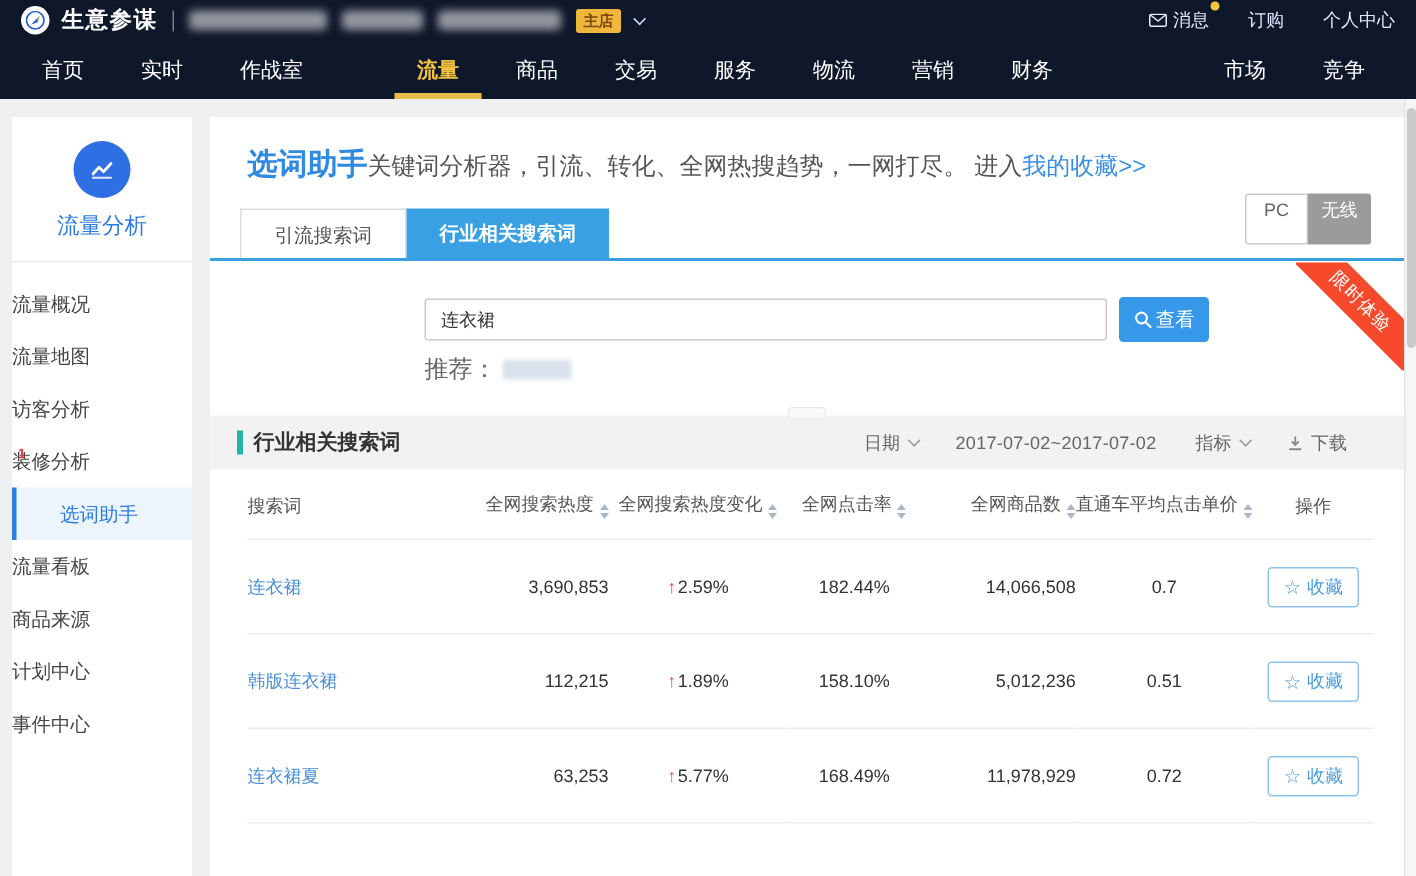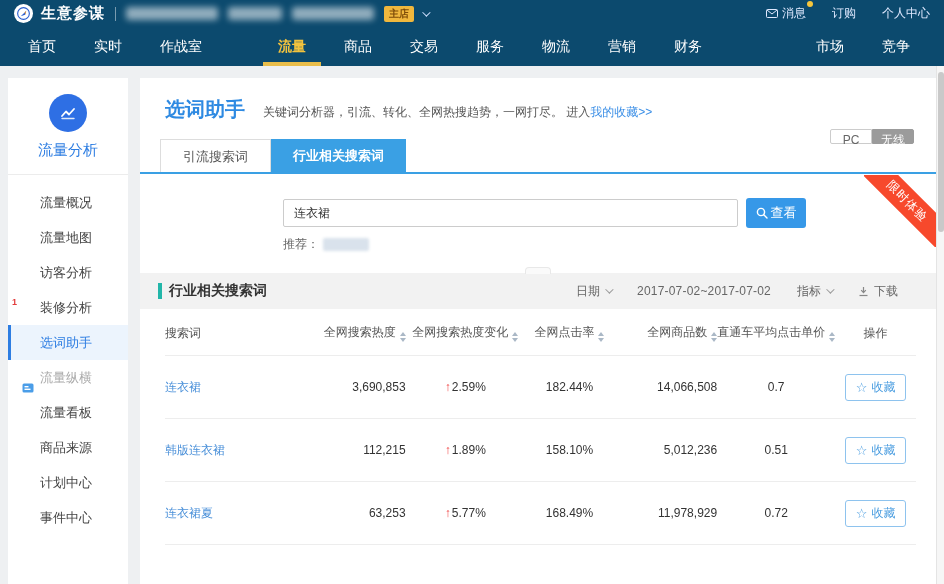--- a/index.html
+++ b/index.html
@@ -1,20 +1,20 @@
 <!DOCTYPE html>
 <html><head>
 <meta charset="utf-8">
 <style>
   * { margin:0; padding:0; box-sizing:border-box; }
   html,body { width:944px; height:584px; overflow:hidden; }
   body { font-family:"Liberation Sans", sans-serif; background:#eef0f2; position:relative; }
 
   
-  .header { position:absolute; top:0; left:0; width:944px; height:66px; background:#0c4a6e; z-index:5; }
+  .header { position:absolute; top:0; left:0; width:944px; height:66px; background:#0f172a; z-index:5; }
   .topbar { height:27px; display:flex; align-items:center; padding:0 14px; color:#fff; }
   .logo-circle { width:19px; height:19px; border-radius:50%; background:#fff; display:flex; align-items:center; justify-content:center; margin-right:8px; }
   .brand { font-size:15px; font-weight:bold; letter-spacing:1px; }
   .brand-sep { width:1px; height:14px; background:rgba(255,255,255,.45); margin:0 10px; }
   .blurred-name { display:flex; gap:10px; align-items:center; }
   .blur-block { height:13px; border-radius:3px; background:rgba(255,255,255,.55); filter:blur(3px); }
   .shop-badge { background:#f0b73d; color:#7c4a08; font-size:10px; font-weight:bold; padding:1px 5px; border-radius:2px; margin-left:10px; }
   .chev { display:inline-block; width:6px; height:6px; border-right:1.5px solid currentColor; border-bottom:1.5px solid currentColor; transform:rotate(45deg) translateY(-2px); }
   .topbar .chev { margin-left:8px; color:#cfe0ff; }
   .topbar-right { margin-left:auto; display:flex; align-items:center; gap:26px; font-size:12px; color:#dfe9ff;padding-left:42px; }
@@ -31,51 +31,51 @@
   
   .scrollbar { position:absolute; top:66px; right:0; width:8px; bottom:0; background:#f6f6f6; border-left:1px solid #e4e4e4; z-index:6; }
   .scroll-thumb { position:absolute; top:6px; left:1px; width:6px; height:160px; border-radius:3px; background:#c9c9c9; }
 
   
   .sidebar { position:absolute; left:8px; top:78px; width:120px; bottom:0; background:#fff; z-index:2; }
   .side-module { text-align:center; padding:16px 0 14px; border-bottom:1px solid #ececec; }
   .side-icon-circle { width:38px; height:38px; border-radius:50%; background:#2e6fe4; margin:0 auto 9px; display:flex; align-items:center; justify-content:center; }
   .side-module-label { color:#2d7de2; font-size:15px; }
   .side-list { padding-top:10px; }
-  .side-item { position:relative; height:35px; line-height:35px; padding-left:32px; font-size:13px; color:#444; cursor:pointer; }
+  .side-item { position:relative; height:35px; line-height:35px; font-size:13px; color:#444; cursor:pointer; }
   .side-item.active { background:#ecf4fd; color:#2d7de2; border-left:3px solid #2d7de2; padding-left:29px; }
   .side-item.muted { color:#aaa; }
   .side-item .mini-icon { position:absolute; left:14px; top:12px; }
   .red-mark { position:absolute; left:4px; top:8px; color:#e23c3c; font-size:9px; font-weight:bold; line-height:1; }
 
   
   .main { position:absolute; left:140px; top:78px; width:796px; bottom:0; background:#fff; z-index:1; }
   .page-head { padding:18px 0 0 25px; display:flex; align-items:baseline; }
   .page-title { color:#2e8ae2; font-size:20px; font-weight:bold; }
-  .page-desc { font-size:12px; color:#555; margin-left:18px; }
+  .page-desc { font-size:16px; color:#555; }
   .fav-link { color:#3a8ee6; cursor:pointer; }
 
   .tabs-row { position:relative; margin-top:16px; padding-left:20px; height:33px; }
   .tab { display:inline-block; height:33px; line-height:33px; padding:0 22px; font-size:13px; cursor:pointer; vertical-align:bottom; }
   .tab.inactive { background:#fff; border:1px solid #ddd; border-bottom:none; color:#555; }
   .tab.active { background:#3aa0e4; color:#fff; font-weight:bold; }
   .tabs-line { height:2px; background:#3aa0e4; width:100%; }
 
   .toggle { position:absolute; right:22px; top:-10px; display:flex; font-size:12px; cursor:pointer; }
-  .toggle .seg { width:42px; height:15px; line-height:21px; text-align:center; }
+  .toggle .seg { width:42px; height:34px; line-height:21px; text-align:center; }
   .toggle .seg.pc { background:#fff; border:1px solid #ccc; color:#666; border-radius:2px 0 0 2px; }
   .toggle .seg.on { background:#9b9b9b; color:#fff; border:1px solid #9b9b9b; border-radius:0 2px 2px 0; }
 
   .ribbon-clip { position:absolute; top:97px; right:0; width:72px; height:72px; overflow:hidden; z-index:4; }
   .ribbon { position:absolute; top:14px; right:-36px; width:130px; transform:rotate(45deg); background:#f7492c; color:#fff; font-size:12px; text-align:center; padding:4px 0; letter-spacing:1px; }
 
   .search-row { margin:24px 0 0 143px; display:flex; align-items:center; }
   .search-input { width:455px; height:28px; border:1px solid #ccc; border-radius:2px; font-size:12px; color:#333; padding:0 10px; outline:none; font-family:"Liberation Sans",sans-serif; }
   .search-btn { margin-left:8px; width:60px; height:30px; background:#3698e8; border:none; border-radius:3px; color:#fff; font-size:13px; cursor:pointer; display:flex; align-items:center; justify-content:center; gap:3px; font-family:"Liberation Sans",sans-serif; }
-  .recommend-row { margin:8px 0 0 143px; display:flex; align-items:center; font-size:12px; color:#666; }
+  .recommend-row { margin:8px 0 0 143px; display:flex; align-items:center; font-size:16px; color:#666; }
   .rec-chip { width:46px; height:13px; background:#d9e2ec; border-radius:2px; margin-left:4px; filter:blur(1.5px); }
 
   .section-bar { position:relative; margin-top:20px; height:36px; background:#f2f2f2; display:flex; align-items:center; padding:0 18px; }
   .collapse-handle { position:absolute; top:-6px; left:50%; transform:translateX(-50%); width:26px; height:7px; background:#fafafa; border:1px solid #e8e8e8; border-bottom:none; border-radius:4px 4px 0 0; cursor:pointer; }
   .teal-bar { width:4px; height:16px; background:#22b6a9; margin-right:7px; }
   .section-title { font-size:14px; font-weight:bold; color:#333; }
   .section-controls { margin-left:auto; display:flex; align-items:center; gap:26px; font-size:12px; color:#666; padding-right:20px; }
   .ctrl { display:flex; align-items:center; gap:5px; cursor:pointer; }
   .ctrl .chev { color:#999; }
   .date-range { letter-spacing:.2px; }
@@ -169,28 +169,20 @@
   </div>
   <div class="side-list">
     <div class="side-item"><span>流量概况</span></div>
     <div class="side-item"><span>流量地图</span></div>
     <div class="side-item"><span>访客分析</span></div>
     <div class="side-item">
       <span class="red-mark">1</span>
       <span>装修分析</span>
     </div>
     <div class="side-item active"><span>选词助手</span></div>
-    <div class="side-item muted">
-      <span class="mini-icon"><svg width="12" height="12" viewBox="0 0 12 12">
-            <rect x="0.5" y="1.5" width="11" height="9" rx="1.5" fill="#4a9de8"></rect>
-            <rect x="2.5" y="4" width="4" height="1.4" fill="#fff"></rect>
-            <rect x="2.5" y="6.6" width="6" height="1.4" fill="#fff"></rect>
-          </svg></span>
-      <span>流量纵横</span>
-    </div>
     <div class="side-item"><span>流量看板</span></div>
     <div class="side-item"><span>商品来源</span></div>
     <div class="side-item"><span>计划中心</span></div>
     <div class="side-item"><span>事件中心</span></div>
   </div>
 </div>
 
 <div class="main">
 
   <div class="page-head">

